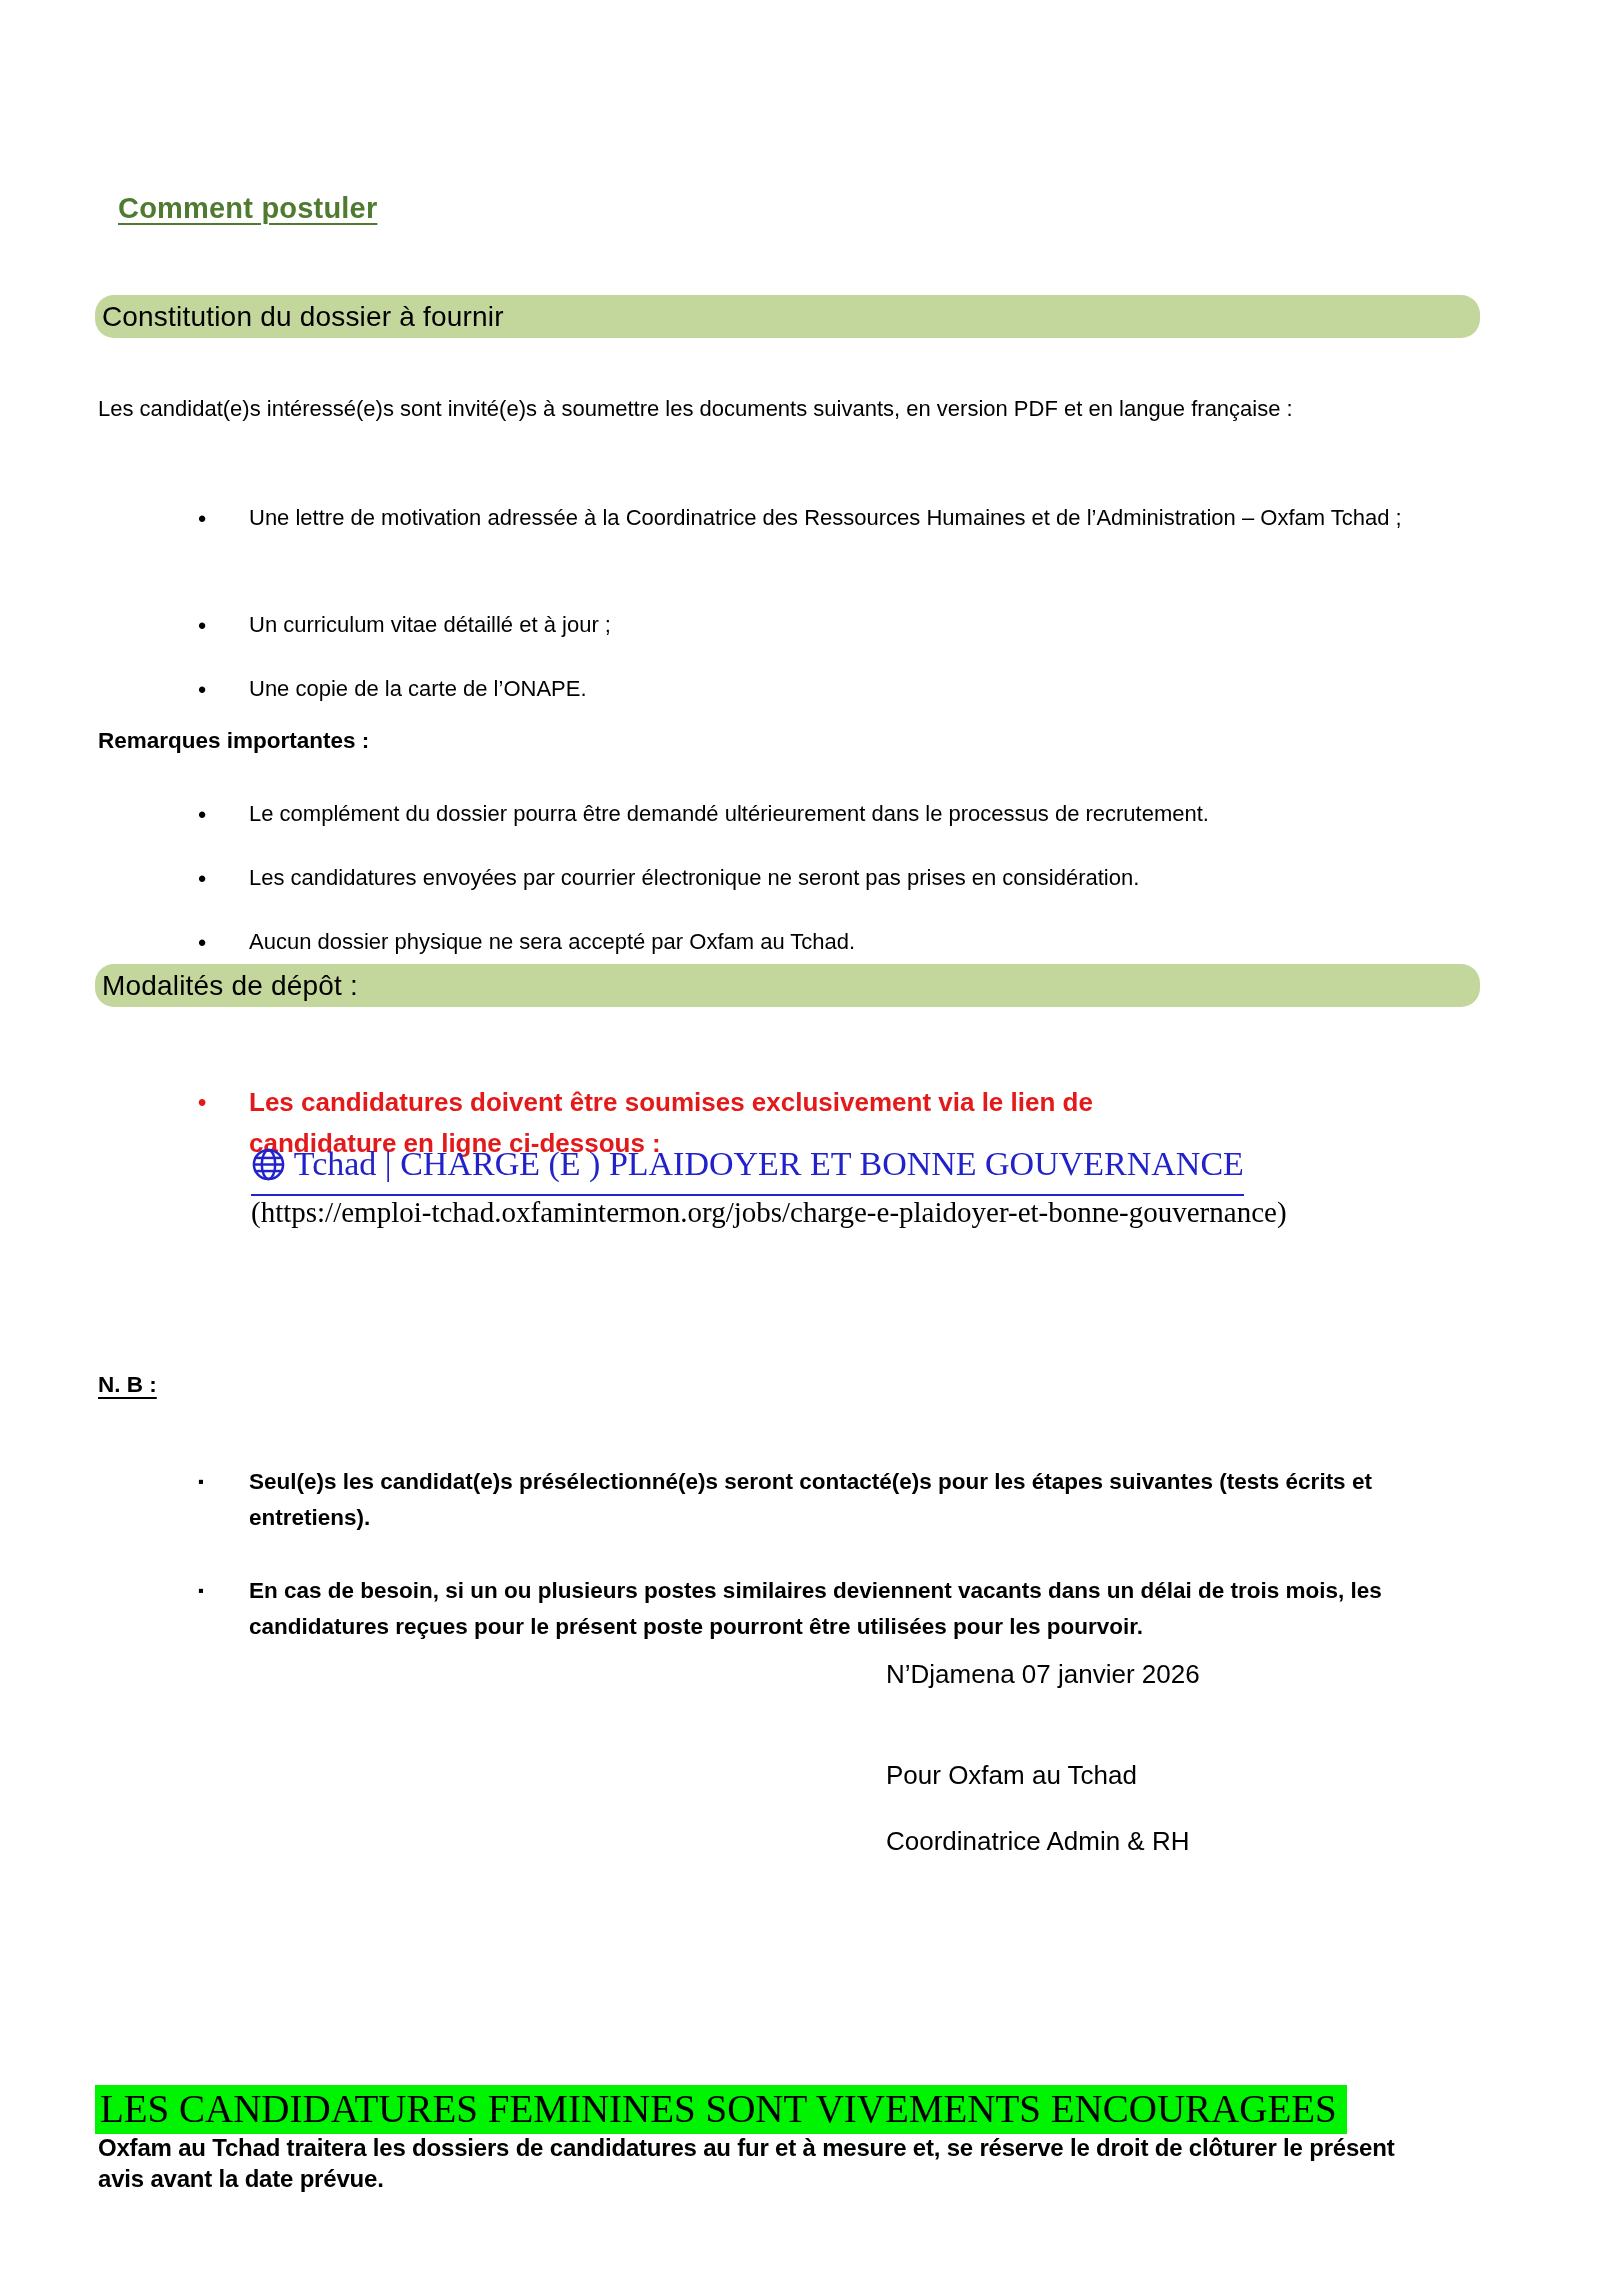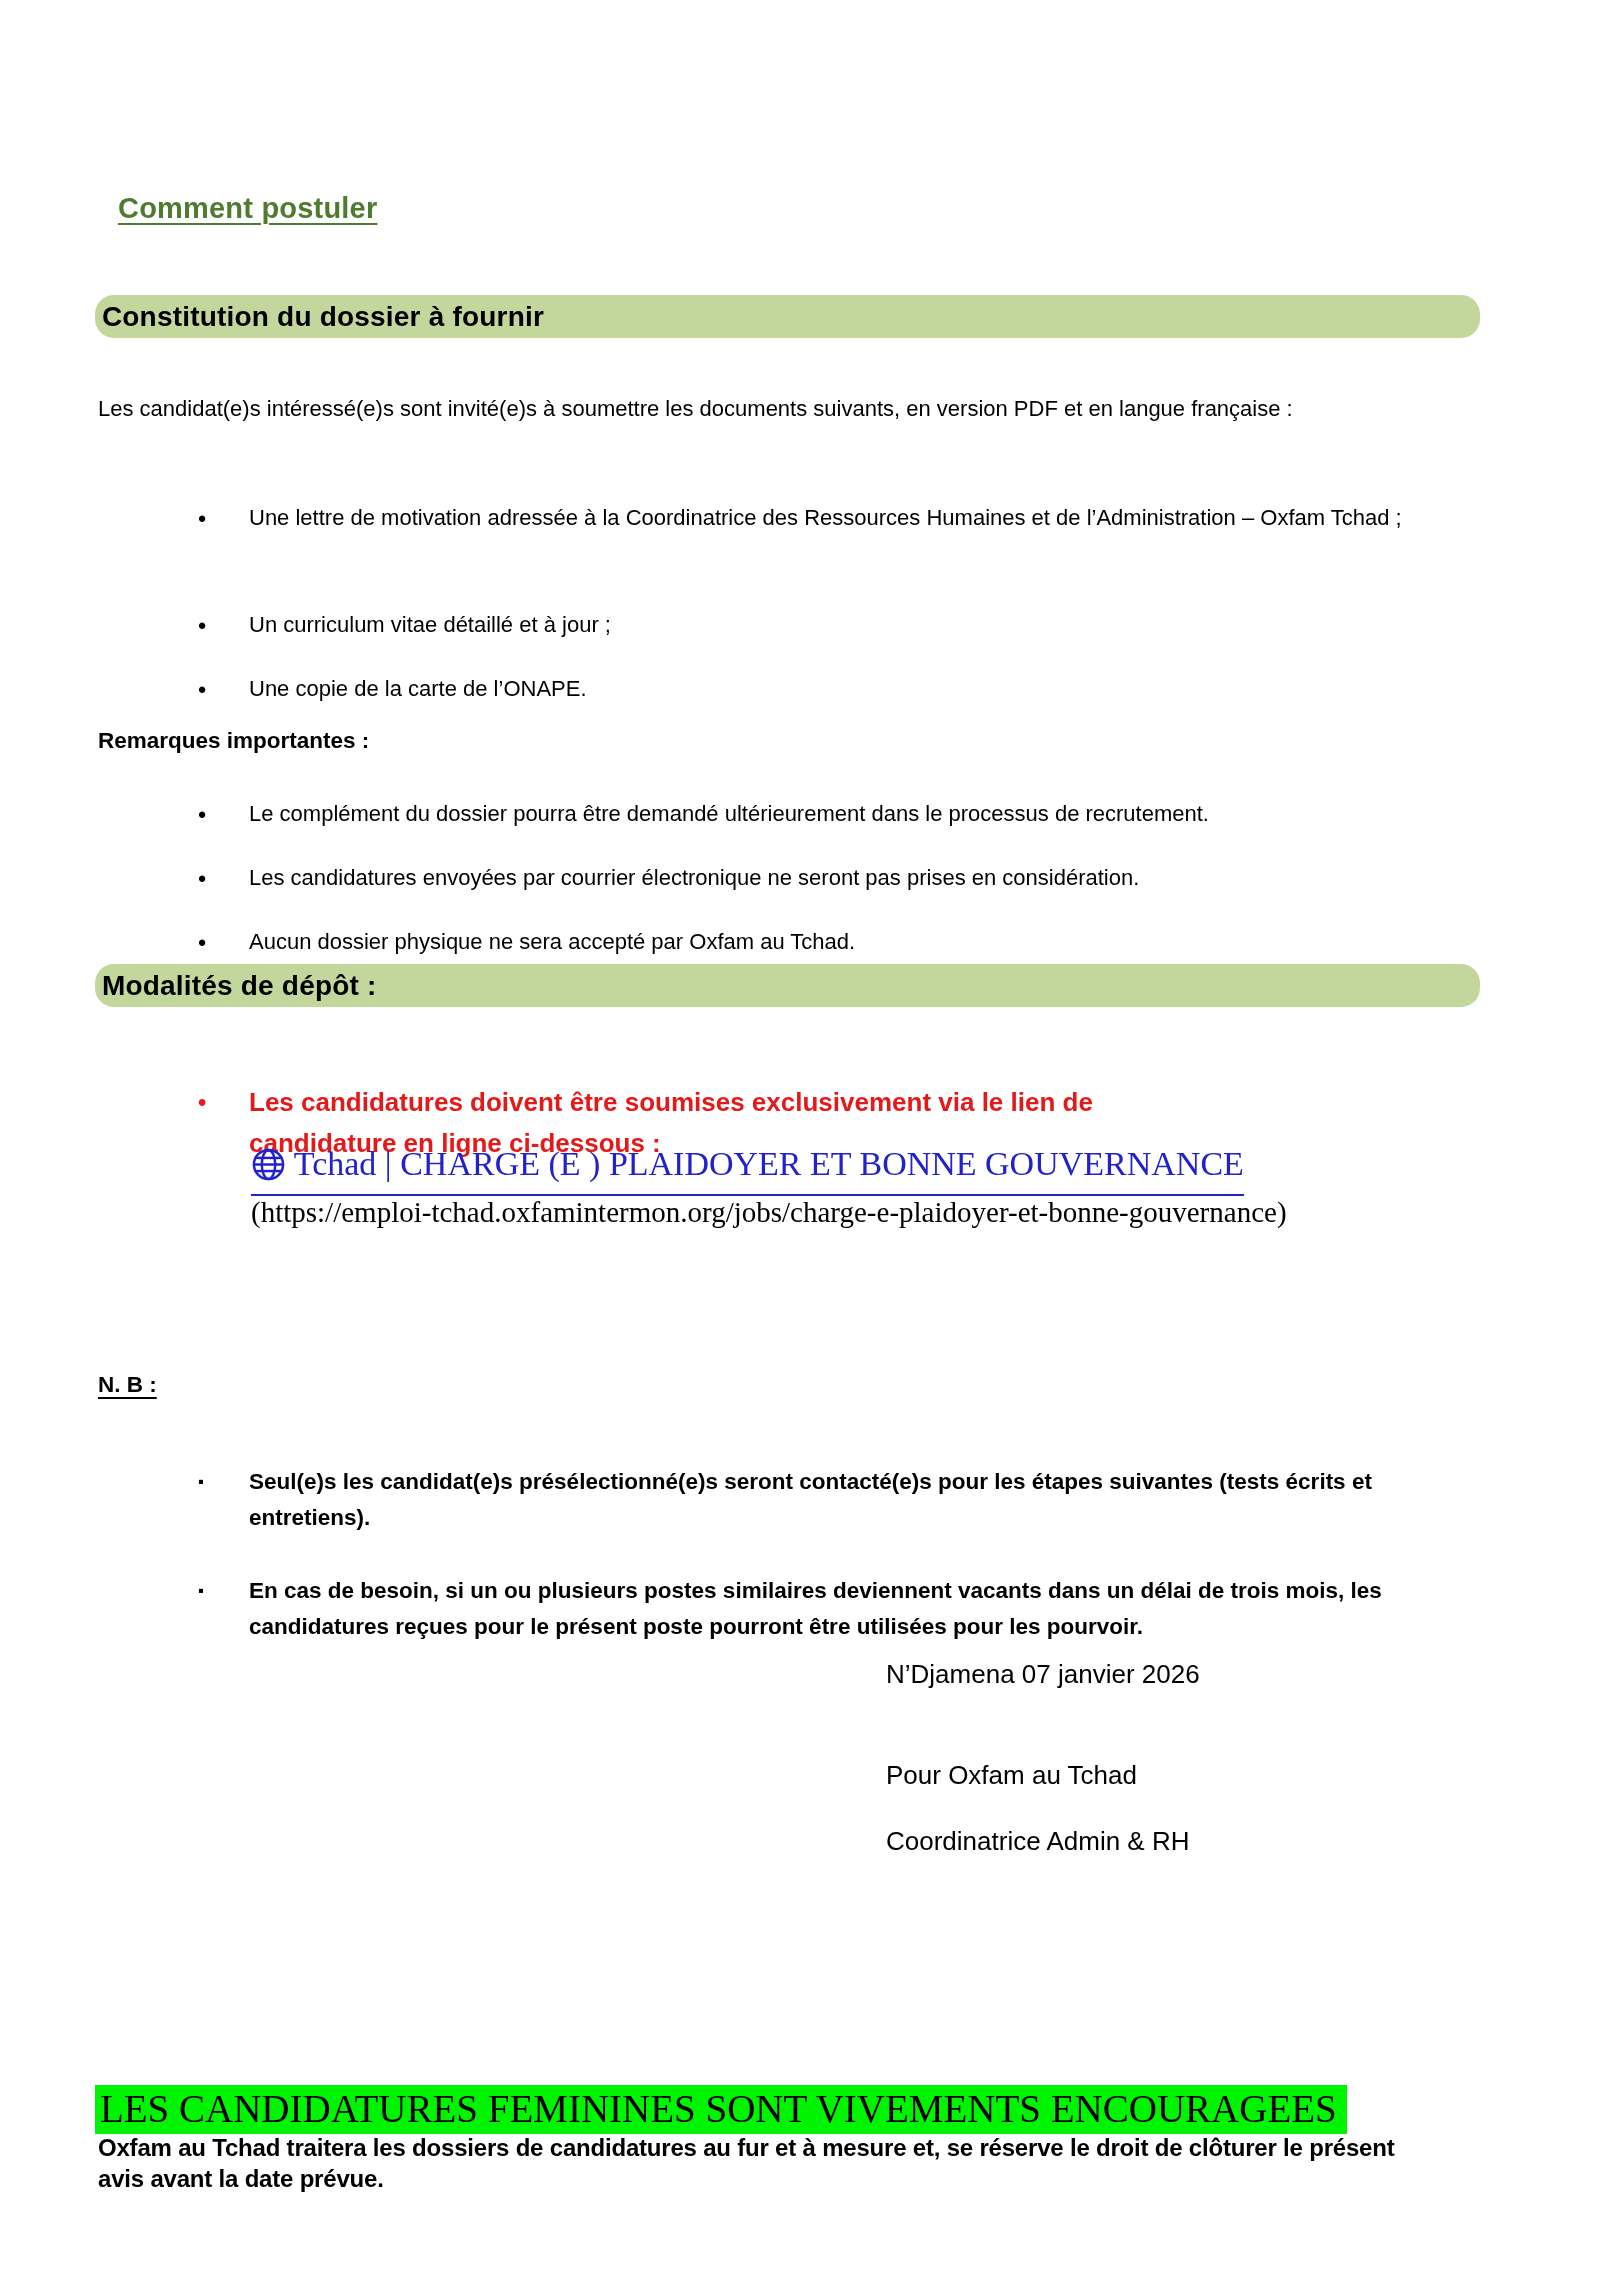--- a/index.html
+++ b/index.html
@@ -19,21 +19,21 @@
     text-decoration:underline;
     text-decoration-thickness:2px;
     text-underline-offset:4.9px;
     letter-spacing:0.2px;
     margin-left:20px;
   }
   
   .bar{
     position:absolute;left:95px;width:1385px;height:43px;
     background:var(--bar_bg,#c3d69b);
-    font-size:28px;font-weight:bold;line-height:43px;
+    font-size:28px;font-weight:normal;line-height:43px;
     padding-left:6.9px;box-sizing:border-box;
     letter-spacing:0.2px;
     border-radius:19px;
   }
   .bar1{top:295px;}
   .bar2{top:964px;}
   .para{
     position:absolute;left:98px;
     font-size:22px;line-height:1.56;
   }

